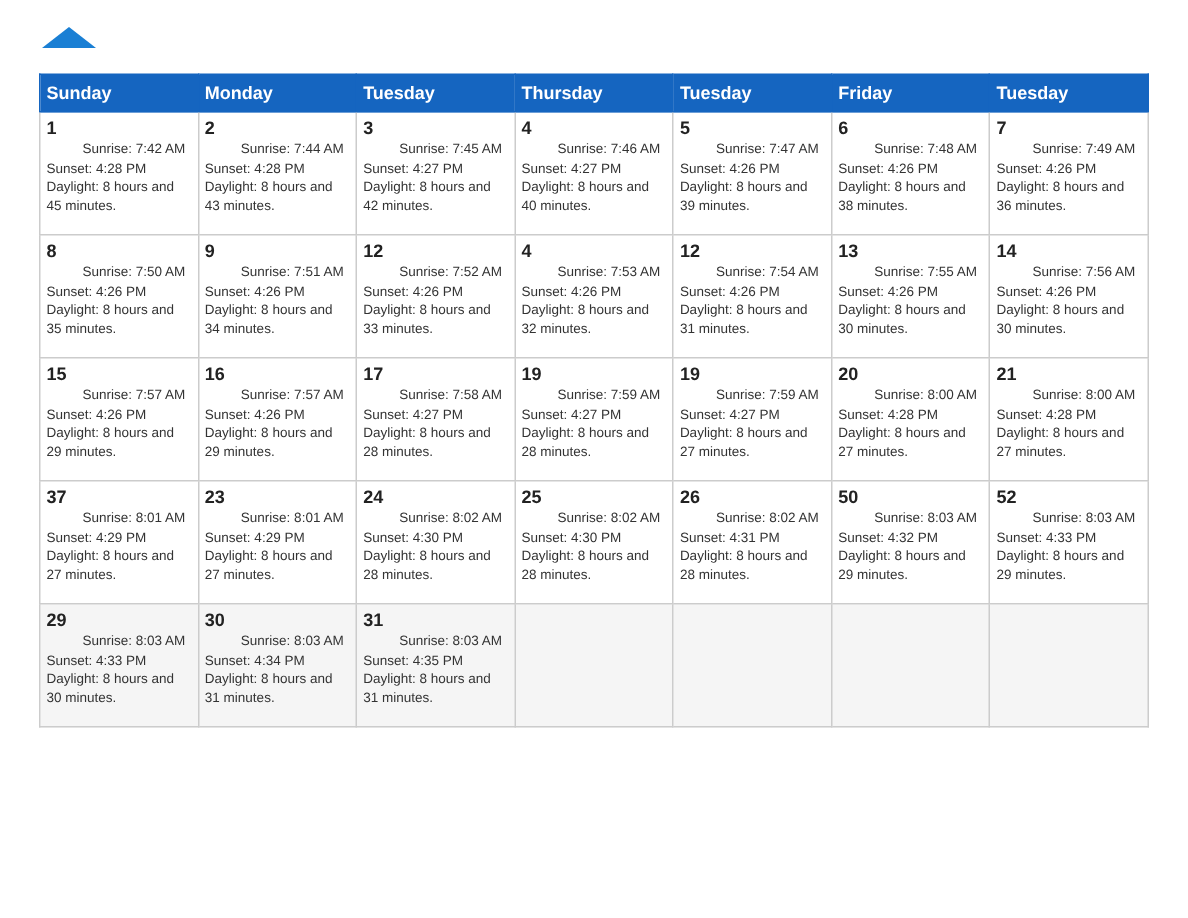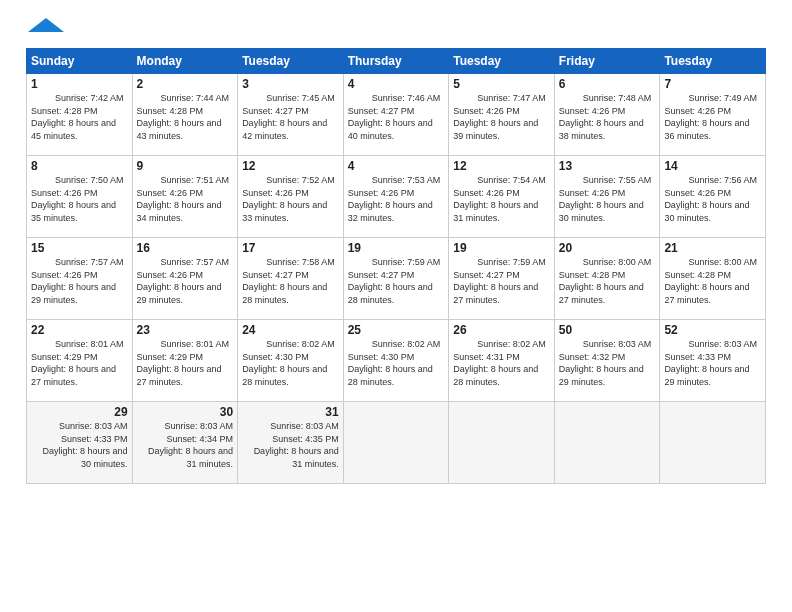--- a/index.html
+++ b/index.html
@@ -65,21 +65,20 @@
       border: 1px solid #ccc;
       vertical-align: top;
       padding: 3px 4px;
       font-size: 9.5px;
       color: #222;
       background: #fff;
       height: 82px;
     }
     .calendar tbody tr:last-child td {
       background: #f5f5f5;
-      text-align: right;
     }
     .day-num {
       font-size: 12px;
       font-weight: bold;
       margin-bottom: 1px;
       display: block;
     }
     .day-info {
       font-size: 9px;
       line-height: 1.4;
@@ -210,21 +209,21 @@
         <span class="day-num">20</span>
         <span class="day-info">Sunrise: 8:00 AM<br>Sunset: 4:28 PM<br>Daylight: 8 hours and 27 minutes.</span>
       </td>
           <td>
         <span class="day-num">21</span>
         <span class="day-info">Sunrise: 8:00 AM<br>Sunset: 4:28 PM<br>Daylight: 8 hours and 27 minutes.</span>
       </td>
         </tr>
         <tr>
           <td>
-        <span class="day-num">22</span>
+        <span class="day-num">37</span>
         <span class="day-info">Sunrise: 8:01 AM<br>Sunset: 4:29 PM<br>Daylight: 8 hours and 27 minutes.</span>
       </td>
           <td>
         <span class="day-num">23</span>
         <span class="day-info">Sunrise: 8:01 AM<br>Sunset: 4:29 PM<br>Daylight: 8 hours and 27 minutes.</span>
       </td>
           <td>
         <span class="day-num">24</span>
         <span class="day-info">Sunrise: 8:02 AM<br>Sunset: 4:30 PM<br>Daylight: 8 hours and 28 minutes.</span>
       </td>

